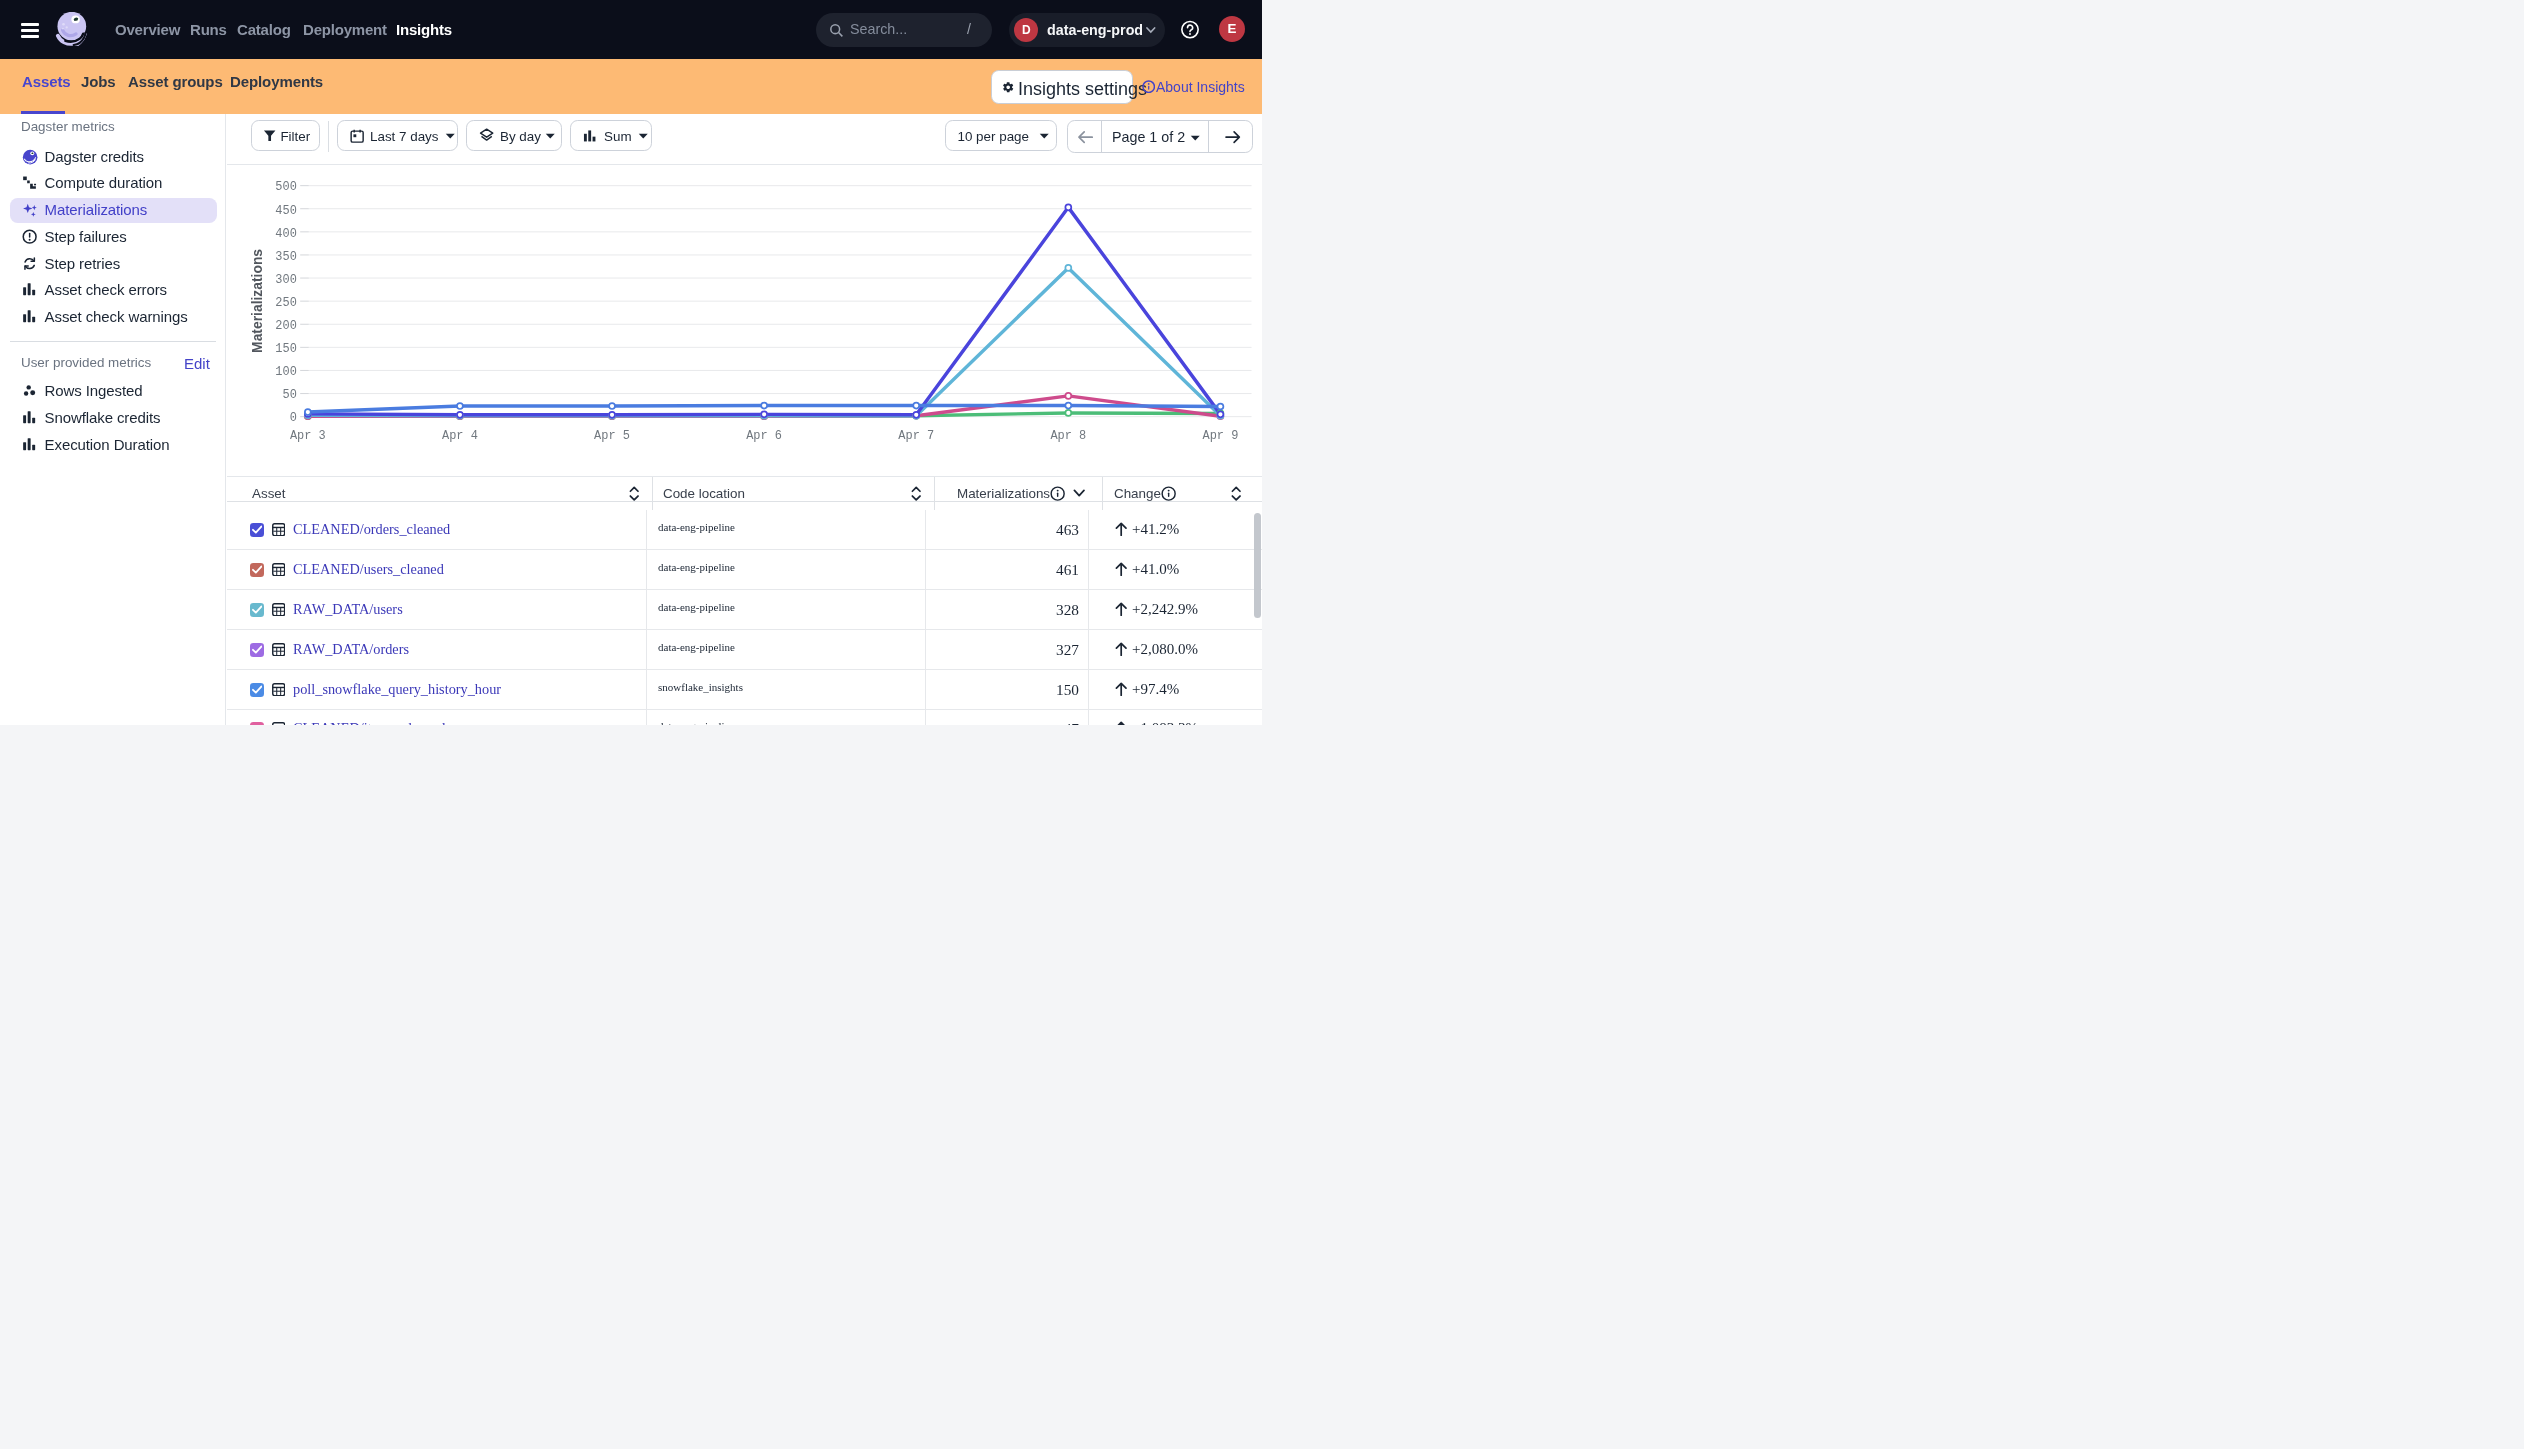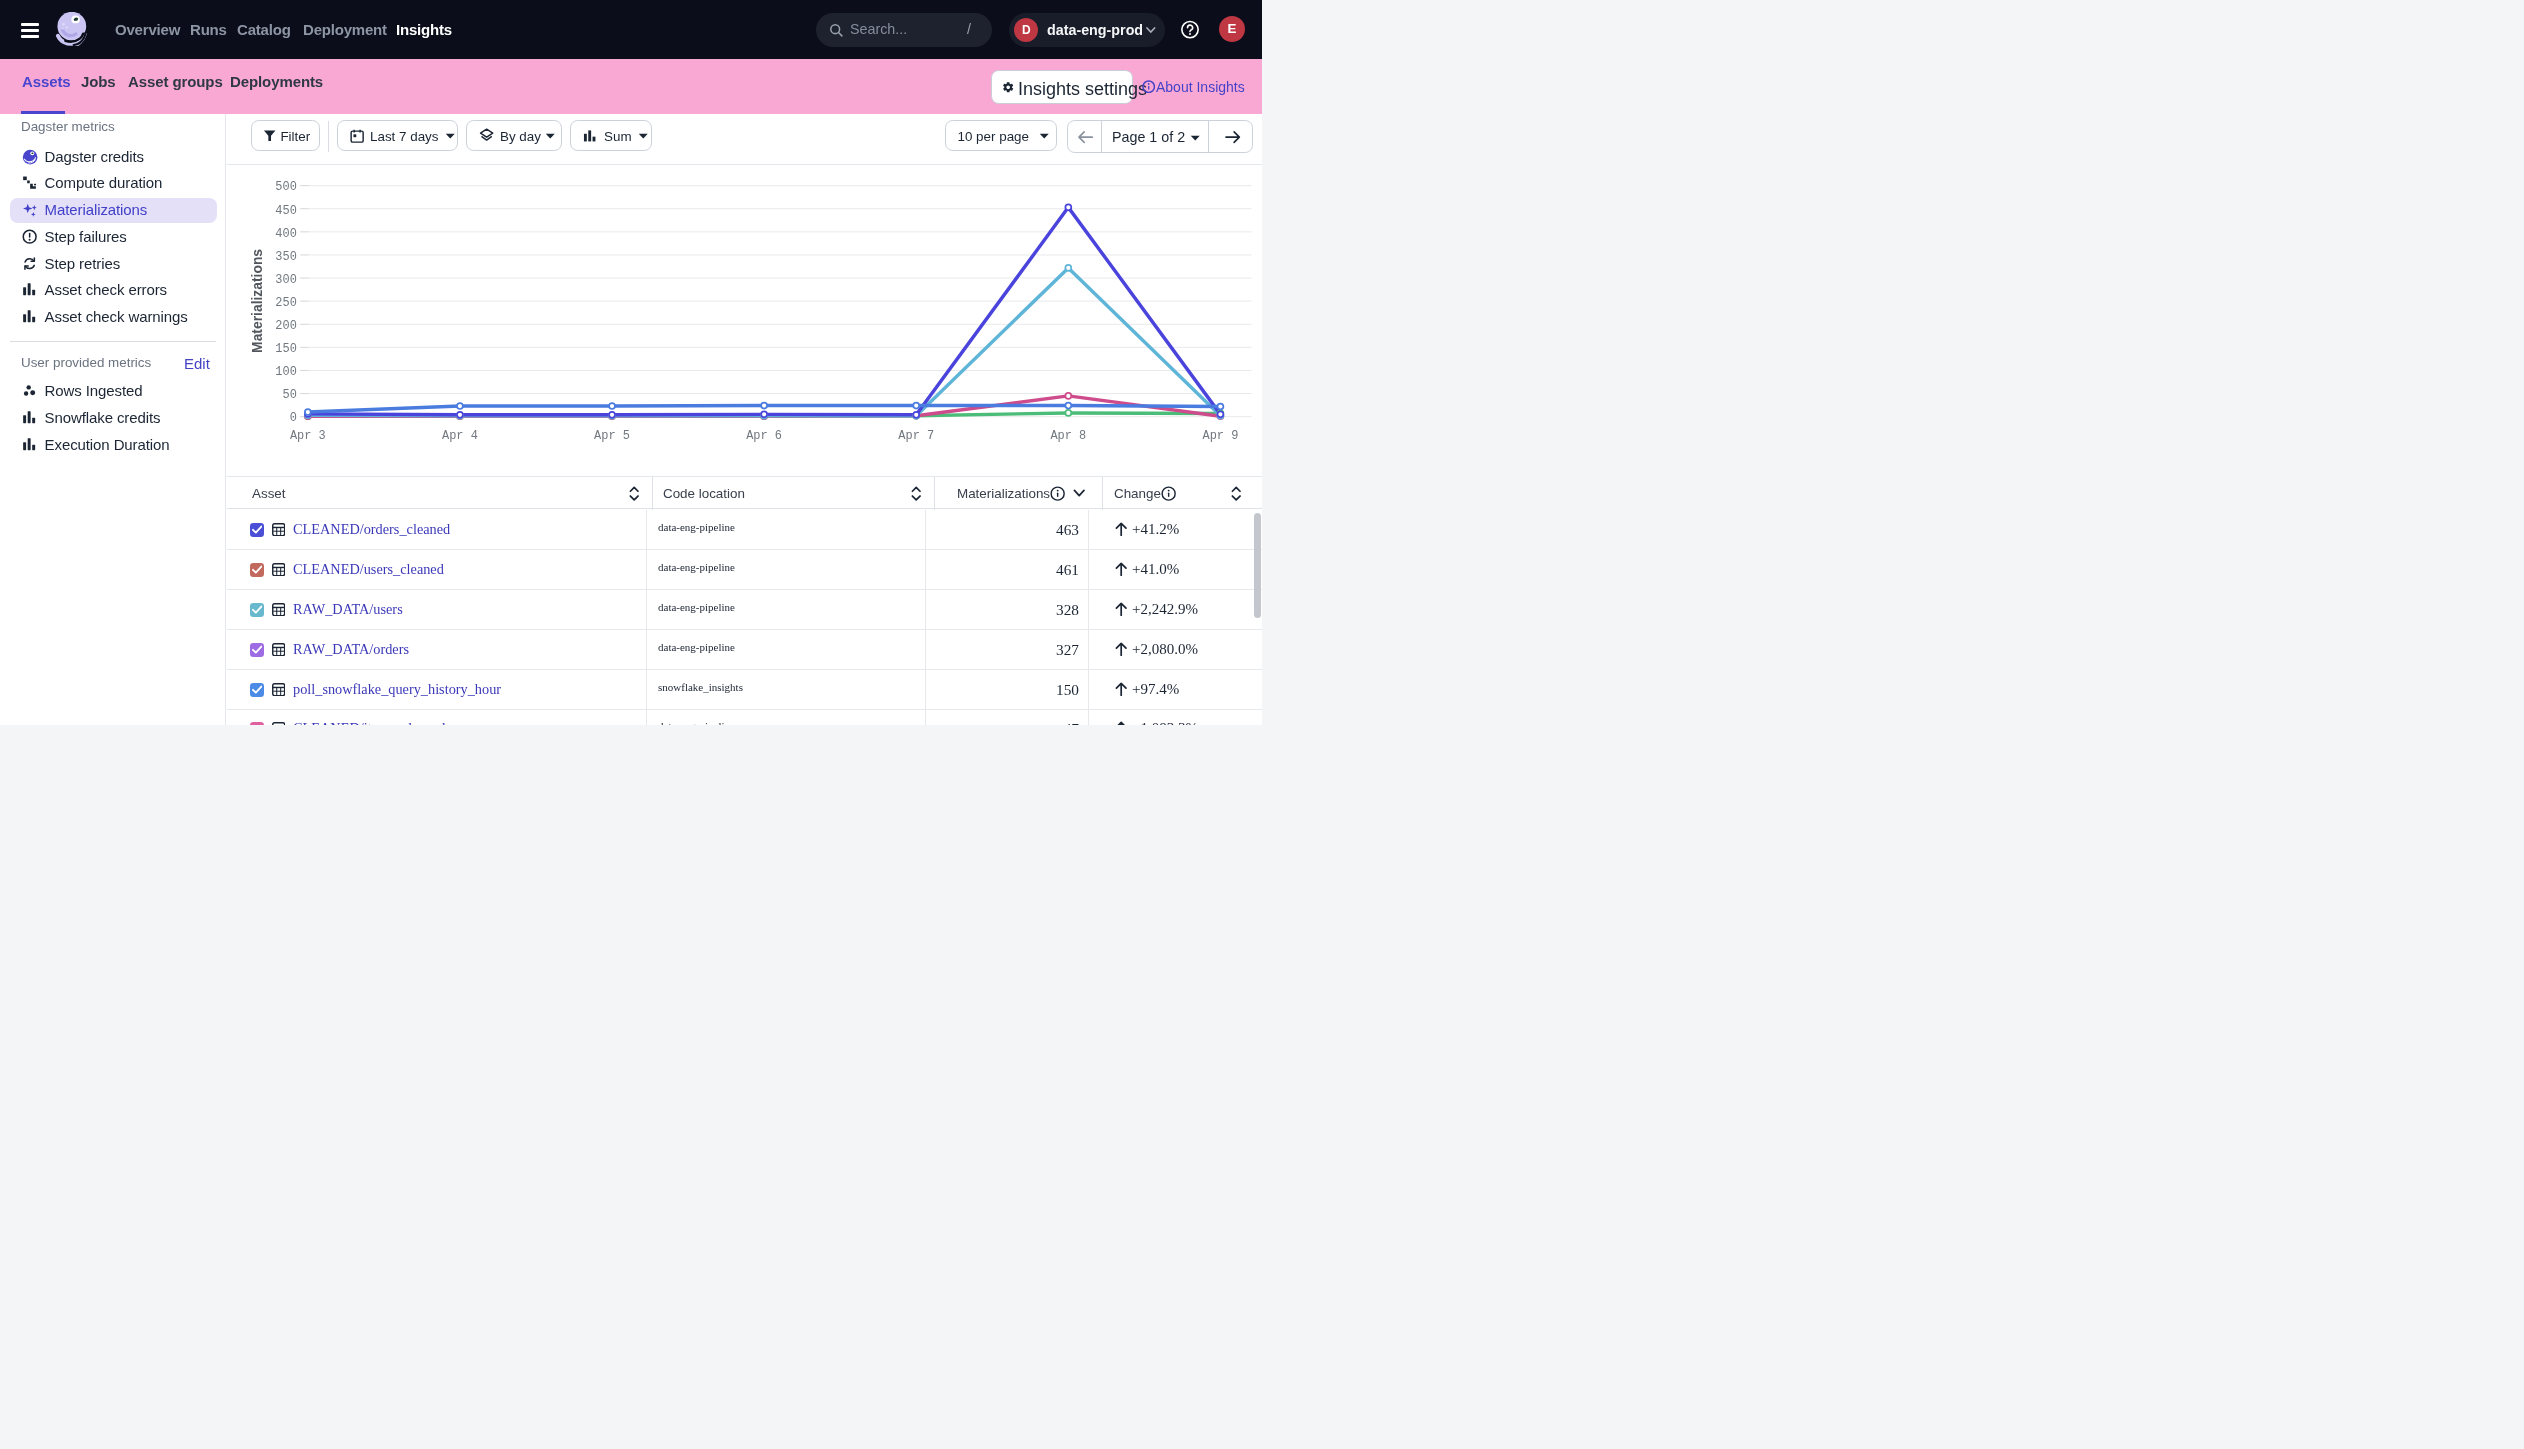--- a/index.html
+++ b/index.html
@@ -16,21 +16,21 @@
   #searchpill { position:absolute; left:816px; top:13px; width:176px; height:34px; background:#1E222E; border-radius:17px; }
   #searchpill .ph { position:absolute; left:34px; top:7.7px; font-size:14.3px; color:#858D9C; }
   #searchpill .slash { position:absolute; right:21px; top:7.7px; font-size:14.3px; color:#9AA1AE; }
   #orgpill { position:absolute; left:1009px; top:13px; width:156px; height:34px; background:#191D29; border-radius:17px; }
   .avatar { border-radius:50%; background:#BE3742; color:#fff; text-align:center; font-weight:700; }
   #orgpill .avatar { position:absolute; left:5.3px; top:5.3px; width:24px; height:24px; line-height:24px; font-size:12px; }
   #orgpill .name { position:absolute; left:38px; top:8.6px; font-size:14.3px; font-weight:600; color:#F5F6F8; }
   #eavatar { position:absolute; left:1219px; top:16.3px; width:26px; height:26px; line-height:26px; font-size:13.4px; }
 
   
-  #tabs { position:absolute; left:0; top:59px; width:1262px; height:55px; background:#f9a8d4; }
+  #tabs { position:absolute; left:0; top:59px; width:1262px; height:55px; background:#fdba74; }
   .tab { position:absolute; top:14.3px; font-size:15px; font-weight:600; color:#303845; letter-spacing:-0.1px; }
   .tab.sel { color:#4846CE; }
   #tabline { position:absolute; left:21px; top:52px; width:44px; height:2.9px; background:#4846CE; }
   #settingsbtn { position:absolute; left:991px; top:10.5px; width:142px; height:34px; background:#fff; border:1px solid #C9CED6; border-radius:7.7px; }
   #settingsbtn span { position:absolute; left:26px; top:8.1px; font-size:18px; color:#1B2533; white-space:nowrap; }
   #aboutlink { position:absolute; left:1156px; top:19.6px; font-size:14px; color:#4443C8; white-space:nowrap; }
 
   
   #content { position:absolute; left:0; top:114px; width:1262px; height:611px; background:#FFFFFF; }
   #sidebar { position:absolute; left:0; top:0; width:226px; height:611px; border-right:1px solid #E4E7EB; background:#fff; }
@@ -372,21 +372,21 @@
         <text x="243.5" y="286" text-anchor="middle" font-family="Liberation Mono, monospace" font-size="12.5" fill="#71787F">Apr 4</text>
         <text x="402.5" y="286" text-anchor="middle" font-family="Liberation Mono, monospace" font-size="12.5" fill="#71787F">Apr 5</text>
         <text x="561.5" y="286" text-anchor="middle" font-family="Liberation Mono, monospace" font-size="12.5" fill="#71787F">Apr 6</text>
         <text x="720.5" y="286" text-anchor="middle" font-family="Liberation Mono, monospace" font-size="12.5" fill="#71787F">Apr 7</text>
         <text x="879.5" y="286" text-anchor="middle" font-family="Liberation Mono, monospace" font-size="12.5" fill="#71787F">Apr 8</text>
         <text x="1038.5" y="286" text-anchor="middle" font-family="Liberation Mono, monospace" font-size="12.5" fill="#71787F">Apr 9</text>
         </g>
       </svg>
 
       <div id="table">
-      <div class="abs" style="left:0; top:0; width:1036px; height:33px; border-top:1px solid #E4E7EB; border-bottom:1px solid #DEE1E5">
+      <div class="abs" style="left:0; top:0; width:1036px; height:26px; border-top:1px solid #E4E7EB; border-bottom:1px solid #DEE1E5">
         <span class="th" style="left:25px; top:8.6px">Asset</span>
         <svg class="abs" style="left:401px; top:8.6px" width="12.4" height="15.3" viewBox="0 0 13 16">
               <path d="M2.5 5.5 L6.5 1.5 L10.5 5.5" fill="none" stroke="#1B2533" stroke-width="1.8" stroke-linejoin="round" stroke-linecap="round"></path>
               <path d="M2.5 10.5 L6.5 14.5 L10.5 10.5" fill="none" stroke="#1B2533" stroke-width="1.8" stroke-linejoin="round" stroke-linecap="round"></path>
             </svg>
         <div class="abs" style="left:425px; top:0; width:1px; height:33px; background:#DEE1E5"></div>
         <span class="th" style="left:436px; top:8.6px">Code location</span>
         <svg class="abs" style="left:683px; top:8.6px" width="12.4" height="15.3" viewBox="0 0 13 16">
               <path d="M2.5 5.5 L6.5 1.5 L10.5 5.5" fill="none" stroke="#1B2533" stroke-width="1.8" stroke-linejoin="round" stroke-linecap="round"></path>
               <path d="M2.5 10.5 L6.5 14.5 L10.5 10.5" fill="none" stroke="#1B2533" stroke-width="1.8" stroke-linejoin="round" stroke-linecap="round"></path>

